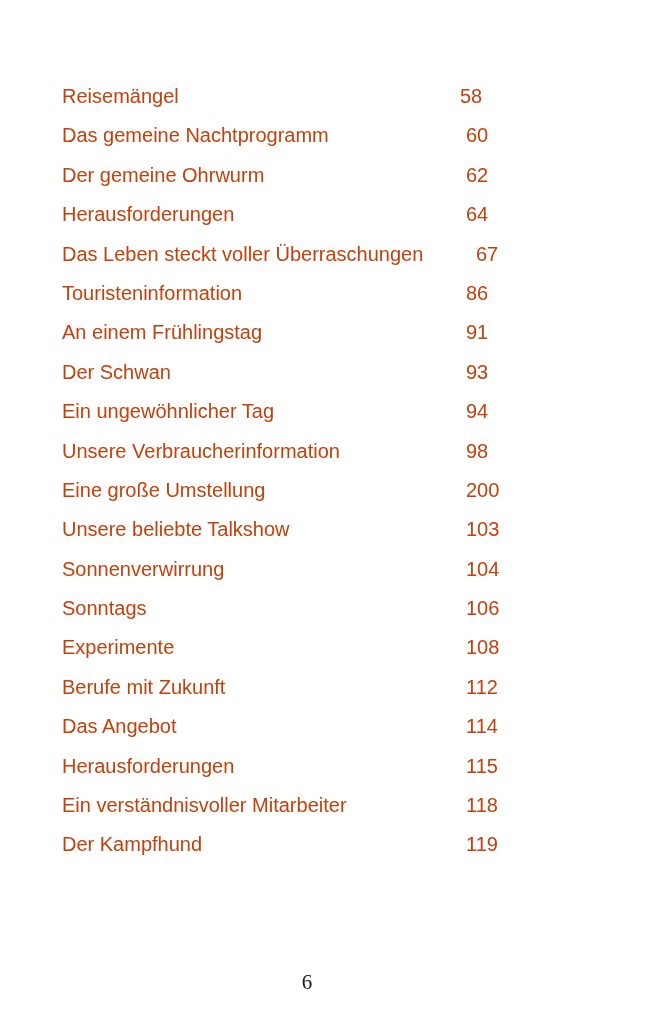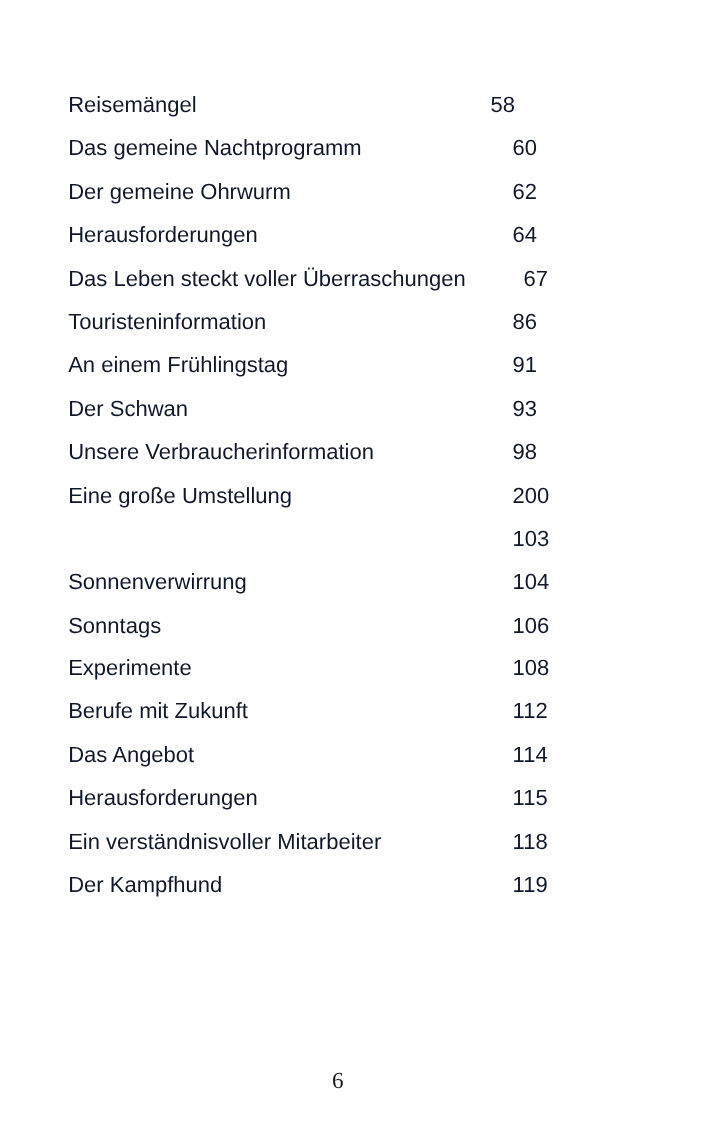--- a/index.html
+++ b/index.html
@@ -3,26 +3,26 @@
   <meta charset="utf-8">
   <style>
     html, body { margin: 0; padding: 0; background: #ffffff; }
     body { width: 647px; height: 1024px; position: relative; overflow: hidden; }
     .toc { position: absolute; left: 62px; top: 82px; width: 460px; }
     .row {
       position: relative;
       height: 39.4px;
       font-family: "Liberation Sans", sans-serif;
       font-size: 20px;
-      color: #0f172a;
+      color: #c2410c;
       line-height: 28px;
     }
     .title { position: absolute; left: 0; top: 0; white-space: nowrap; }
     .page { position: absolute; left: 404px; top: 0; white-space: nowrap; }
-    .row.first .page { left: 384px; }
+    .row.first .page { left: 398px; }
     .row.long .page { left: 414px; text-align: right; }
     .footer {
       position: absolute;
       left: 0; width: 614px;
       top: 970px;
       text-align: center;
       font-family: "Liberation Serif", serif;
       font-size: 21px;
       color: #1a1a1a;
     }
@@ -57,28 +57,33 @@
   </div>
   <div class="row">
     <span class="title">An einem Frühlingstag</span>
     <span class="page">91</span>
   </div>
   <div class="row">
     <span class="title">Der Schwan</span>
     <span class="page">93</span>
   </div>
   <div class="row">
+    <span class="title">Ein ungewöhnlicher Tag</span>
+    <span class="page">94</span>
+  </div>
+  <div class="row">
     <span class="title">Unsere Verbraucherinformation</span>
     <span class="page">98</span>
   </div>
   <div class="row">
     <span class="title">Eine große Umstellung</span>
     <span class="page">200</span>
   </div>
   <div class="row">
+    <span class="title">Unsere beliebte Talkshow</span>
     <span class="page">103</span>
   </div>
   <div class="row">
     <span class="title">Sonnenverwirrung</span>
     <span class="page">104</span>
   </div>
   <div class="row">
     <span class="title">Sonntags</span>
     <span class="page">106</span>
   </div>

